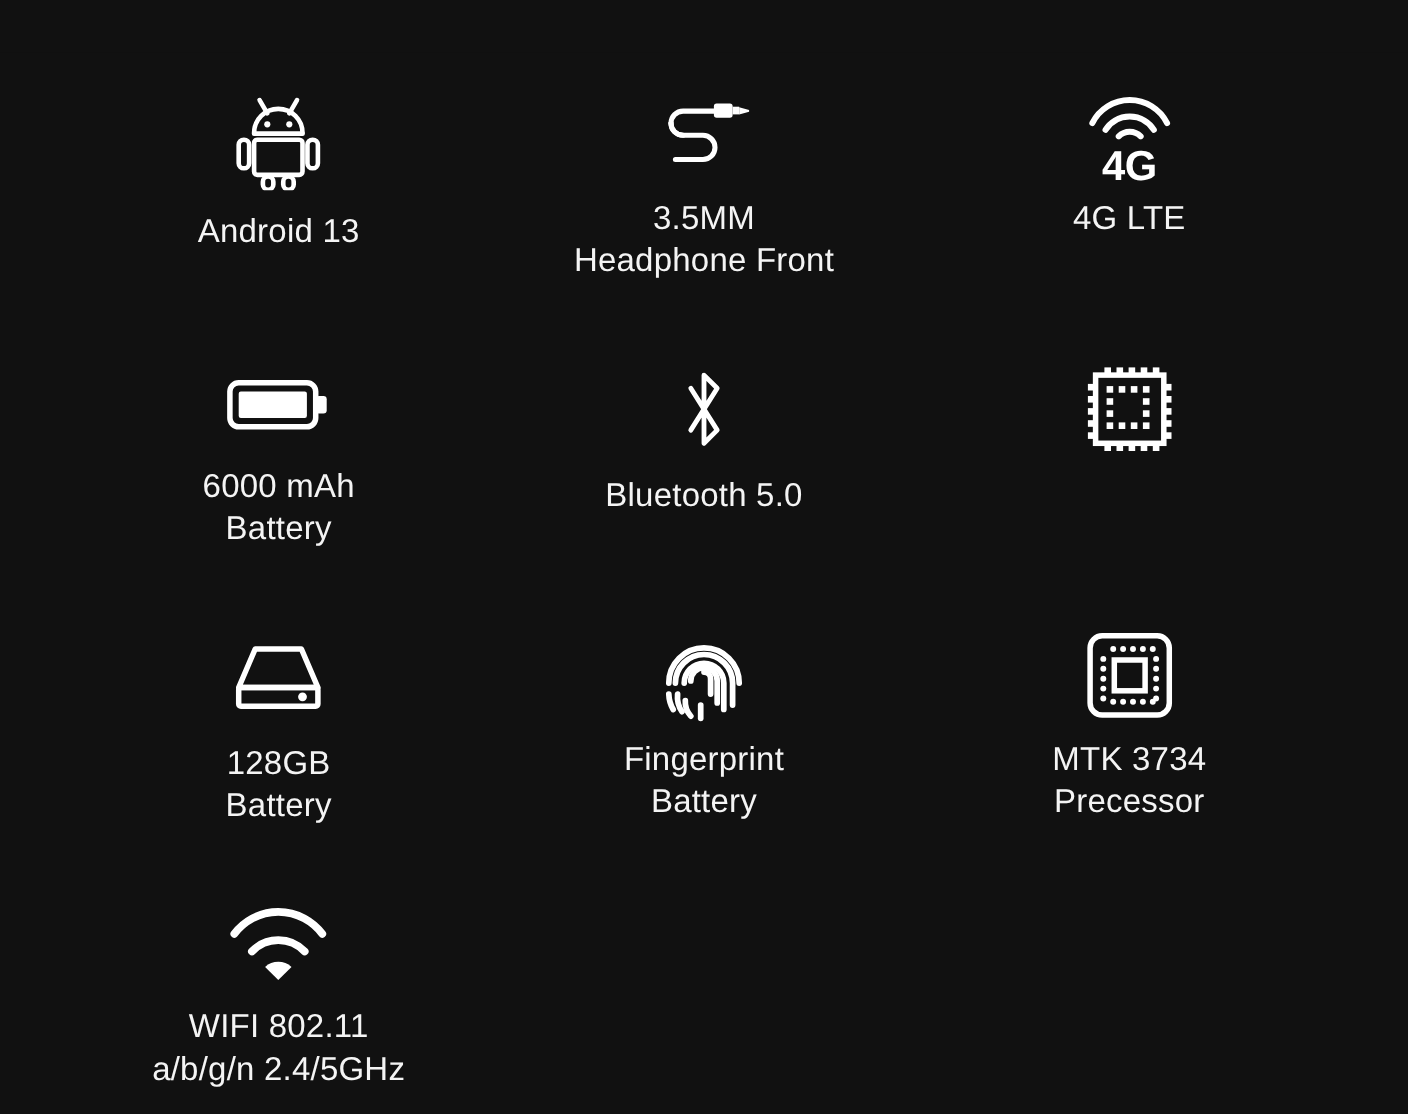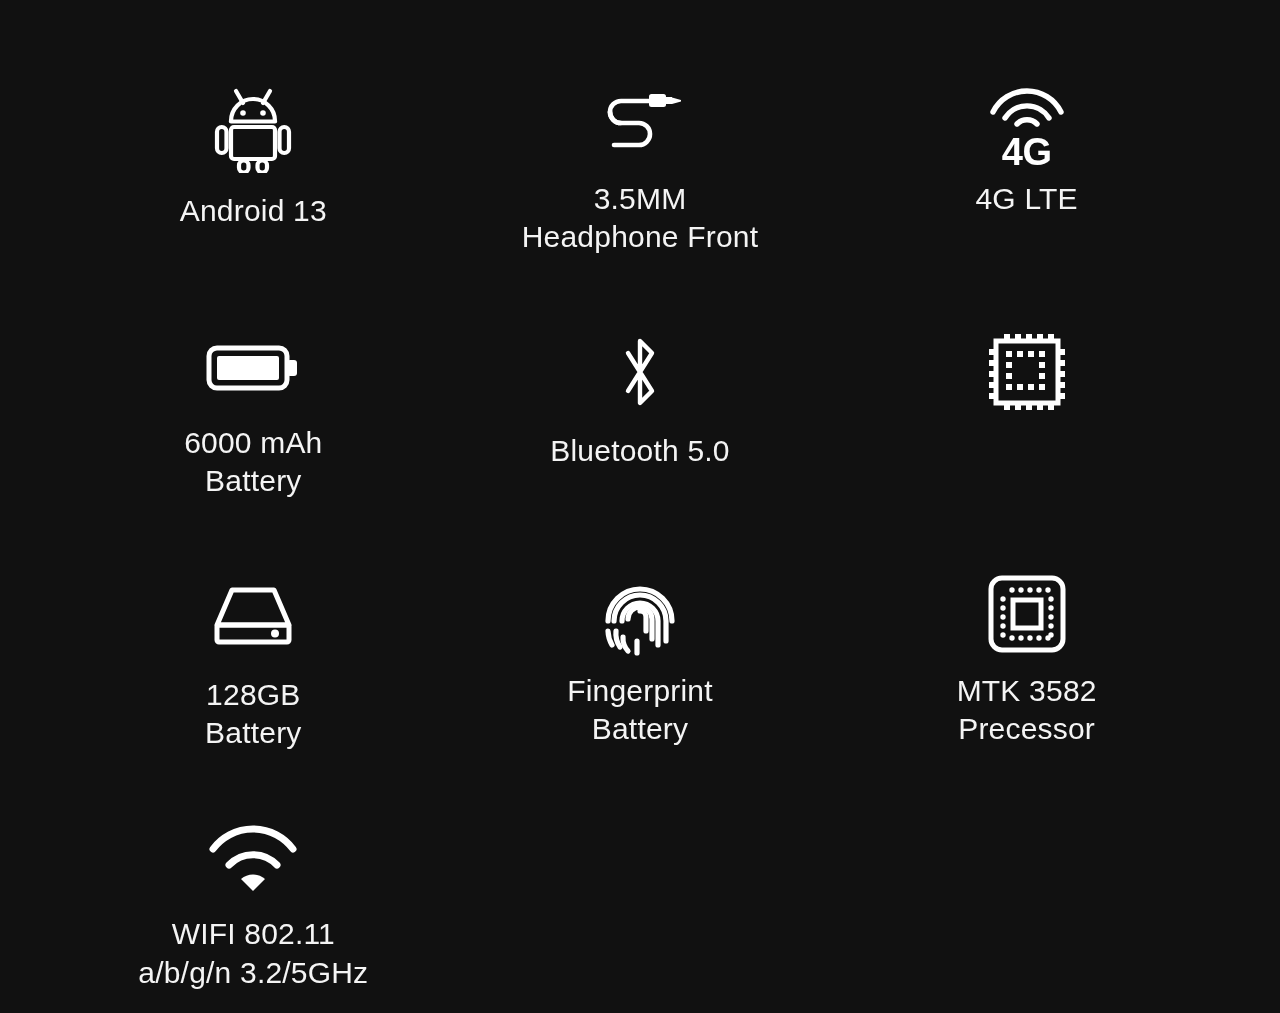--- a/index.html
+++ b/index.html
@@ -270,31 +270,31 @@
             <circle cx="15" cy="51" r="2.7"></circle>
           <circle cx="15" cy="60" r="2.7"></circle>
           <circle cx="63" cy="24" r="2.7"></circle>
             <circle cx="63" cy="33" r="2.7"></circle>
           <circle cx="63" cy="42" r="2.7"></circle>
             <circle cx="63" cy="51" r="2.7"></circle>
           <circle cx="63" cy="60" r="2.7"></circle>
         </g>
       </svg>
     </div>
-    <div class="spec-label">MTK 3582
+    <div class="spec-label">MTK 3734
 Precessor</div>
   </div>
 
   <div class="spec-cell cell-wifi">
     <div class="icon-box">
       <svg width="96" height="72" viewBox="0 0 96 72">
         <g fill="none" stroke="#ffffff" stroke-width="7" stroke-linecap="round">
           <path d="M8 28 A50 50 0 0 1 88 28"></path>
           <path d="M24 44 A33 33 0 0 1 72 44"></path>
         </g>
         <path d="M36 58 A18 18 0 0 1 60 58 L48 70 Z" fill="#ffffff"></path>
       </svg>
     </div>
     <div class="spec-label">WIFI 802.11
-a/b/g/n 3.2/5GHz</div>
+a/b/g/n 2.4/5GHz</div>
   </div>
 
 </div>
 
 </body></html>

